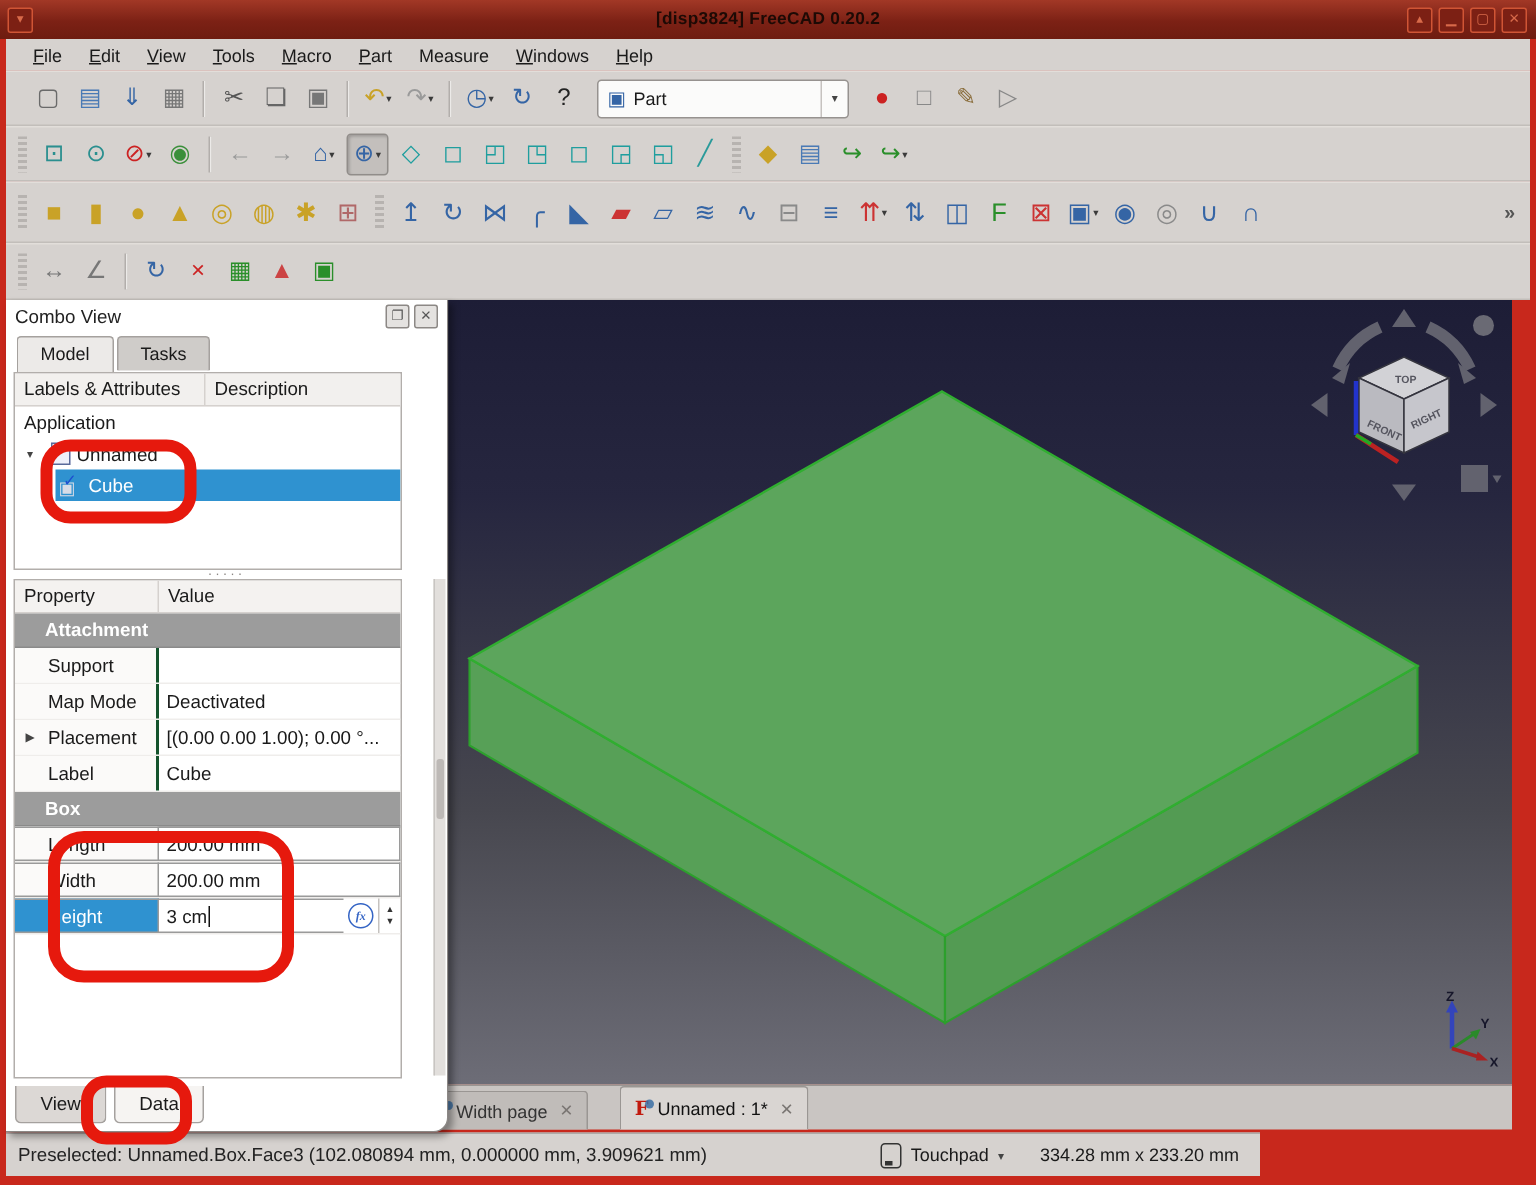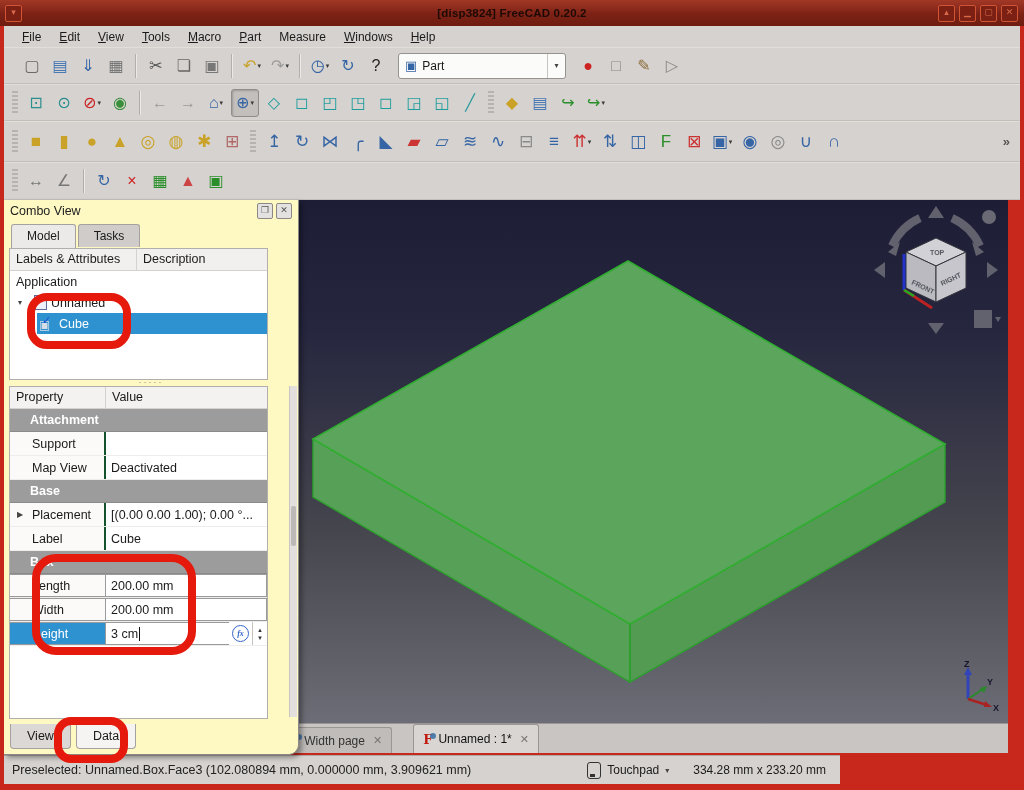--- a/index.html
+++ b/index.html
@@ -54,21 +54,21 @@
   .mditabbar{position:absolute;left:277px;top:723px;width:731px;height:30px;background:#c9c5c2;
     border-top:1px solid #9a9693;display:flex;align-items:flex-end;padding-left:2px;box-sizing:border-box;}
   .mditab{height:25px;display:inline-flex;align-items:center;padding:0 9px;border:1px solid #9a9693;
     border-bottom:none;border-radius:3px 3px 0 0;background:#c0bcb9;margin-right:3px;color:#333;}
   .mditab.active{background:#d9d5d2;height:28px;margin-left:18px;color:#111;}
   .fcicon{font-weight:bold;color:#c11a0e;font-size:13px;margin-right:6px;position:relative;font-family:"DejaVu Serif",serif;}
   .fcicon::after{content:"";position:absolute;right:-4px;top:1px;width:6px;height:6px;border-radius:50%;
     background:#3a6ea5;opacity:.85;}
   .tabclose{margin-left:8px;color:#7a7673;font-size:11px;font-weight:bold;}
   
-  .combopanel{position:absolute;left:4px;top:200px;width:295px;height:555px;background:#fef9c3;
+  .combopanel{position:absolute;left:4px;top:200px;width:295px;height:555px;background:#ffffff;
     border-right:1px solid #8c8885;border-bottom:1px solid #8c8885;border-bottom-right-radius:10px;
     box-shadow:3px 3px 5px rgba(0,0,0,.35);z-index:5;box-sizing:border-box;}
   .cvtitle{height:22px;display:flex;align-items:center;padding:0 6px;}
   .cvtitle .txt{flex:1;font-size:12.5px;color:#222;}
   .cvbtn{width:14px;height:14px;border:1px solid #8c8885;background:#e4e2e0;color:#555;font-size:9px;
     line-height:12px;text-align:center;margin-left:3px;border-radius:2px;}
   .cvtabs{height:25px;display:flex;padding-left:7px;align-items:flex-end;}
   .cvtab{padding:4px 15px 4px;border:1px solid #a5a19e;border-bottom:none;border-radius:3px 3px 0 0;
     background:#cfccc9;margin-right:2px;font-size:12px;}
   .cvtab.active{background:#eceae8;position:relative;top:1px;padding-bottom:5px;}
@@ -522,24 +522,23 @@
       <div class="phdr">
         <span class="c1">Property</span>
         <span class="c2">Value</span>
       </div>
       <div class="pgroup">Attachment</div>
       <div class="prow">
         <span class="plabel">Support</span>
         <span class="pvalue"></span>
       </div>
       <div class="prow">
-        <span class="plabel">Map View</span>
+        <span class="plabel">Map Mode</span>
         <span class="pvalue">Deactivated</span>
       </div>
-      <div class="pgroup">Base</div>
       <div class="prow">
         <span class="plabel">
           <span class="pexp">▶</span>
           <span>Placement</span>
         </span>
         <span class="pvalue">[(0.00 0.00 1.00); 0.00 °...</span>
       </div>
       <div class="prow">
         <span class="plabel">Label</span>
         <span class="pvalue">Cube</span>

